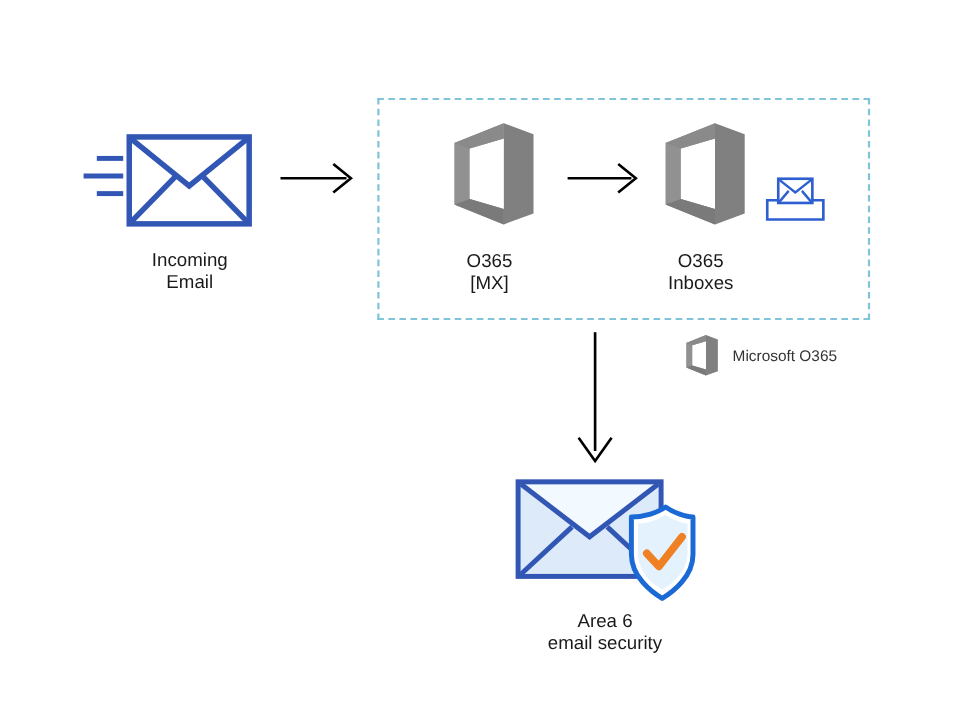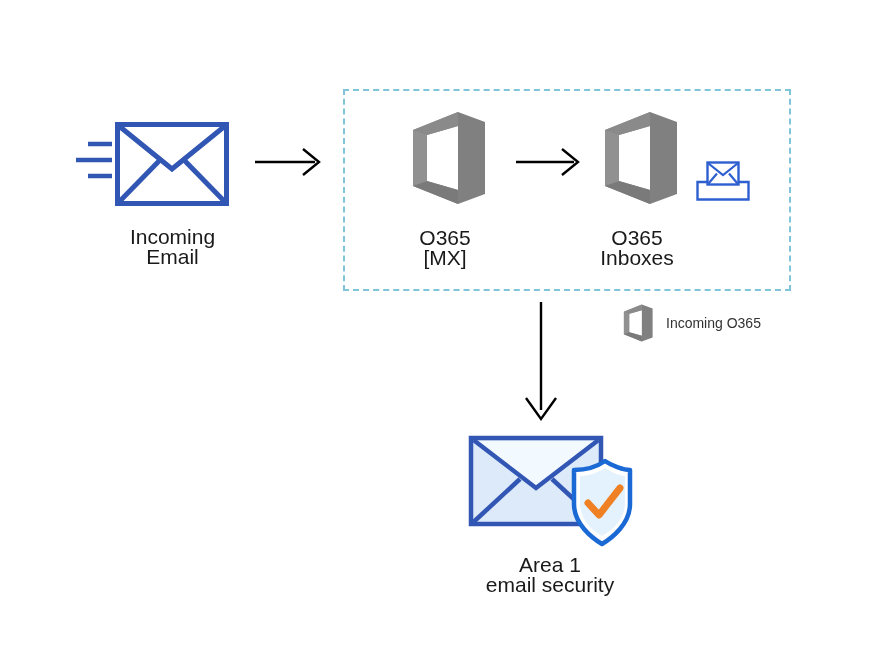--- a/index.html
+++ b/index.html
@@ -15,21 +15,21 @@
     width: 886px;
     height: 653px;
     background: #ffffff;
     overflow: hidden;
   }
   .abs { position: absolute; }
 
   
   .label {
     color: #1a1a1a;
-    font-size: 21px;
+    font-size: 17px;
     line-height: 20px;
     text-align: center;
     white-space: pre-line;
     font-family: "Liberation Sans", sans-serif;
   }
   .legend-label {
     color: #333333;
     font-size: 14px;
     line-height: 18px;
     text-align: left;
@@ -134,21 +134,21 @@
   <div class="abs" style="left:618px; top:303px; width:210px; height:40px;">
 
     <svg class="abs" style="left:0px; top:0px;" width="38" height="40" viewBox="0 0 86 100">
       <path d="M55 4 L82 14 L82 86 L55 96 Z" fill="#808080"></path>
       <path d="M55 4 L10 22 L10 78 L55 96 Z" fill="#919191"></path>
       <path d="M24 27 L55 18 L55 82 L24 73 Z" fill="#ffffff"></path>
       <path d="M10 78 L55 96 L55 82 L24 73 Z" fill="#7a7a7a"></path>
       <path d="M10 22 L55 4 L55 18 L24 27 Z" fill="#8a8a8a"></path>
     </svg>
 
-    <div class="abs legend-label" style="left:48px; top:11px; width:160px;">Incoming O365</div>
+    <div class="abs legend-label" style="left:48px; top:11px; width:160px;">Microsoft O365</div>
   </div>
 
 
   <svg class="abs" style="left:518px; top:300px;" width="46" height="125" viewBox="0 0 46 125">
     <line x1="23" y1="2" x2="23" y2="110" stroke="#000000" stroke-width="2.4"></line>
     <path d="M8 98 L23 119 L38 98" fill="none" stroke="#000000" stroke-width="2.4" stroke-linejoin="miter" stroke-linecap="butt"></path>
   </svg>
 
   <div class="abs" style="left:440px; top:430px; width:220px; height:180px;">
 
@@ -172,17 +172,17 @@
       <path d="M112 46
                C122 46 131 42 137 38
                C143 42 152 46 157 46
                L157 73
                C157 90 143 101 134 106
                C125 101 112 90 112 73 Z" fill="#e4f2fd"></path>
 
       <path d="M120 73 L131 85 L152 58" fill="none" stroke="#ef8023" stroke-width="7" stroke-linecap="round" stroke-linejoin="round"></path>
     </svg>
 
-    <div class="abs label" style="left:10px; top:125px; width:200px;">Area 1
+    <div class="abs label" style="left:10px; top:125px; width:200px;">Area 6
 email security</div>
   </div>
 
 </div>
 
 </body></html>

